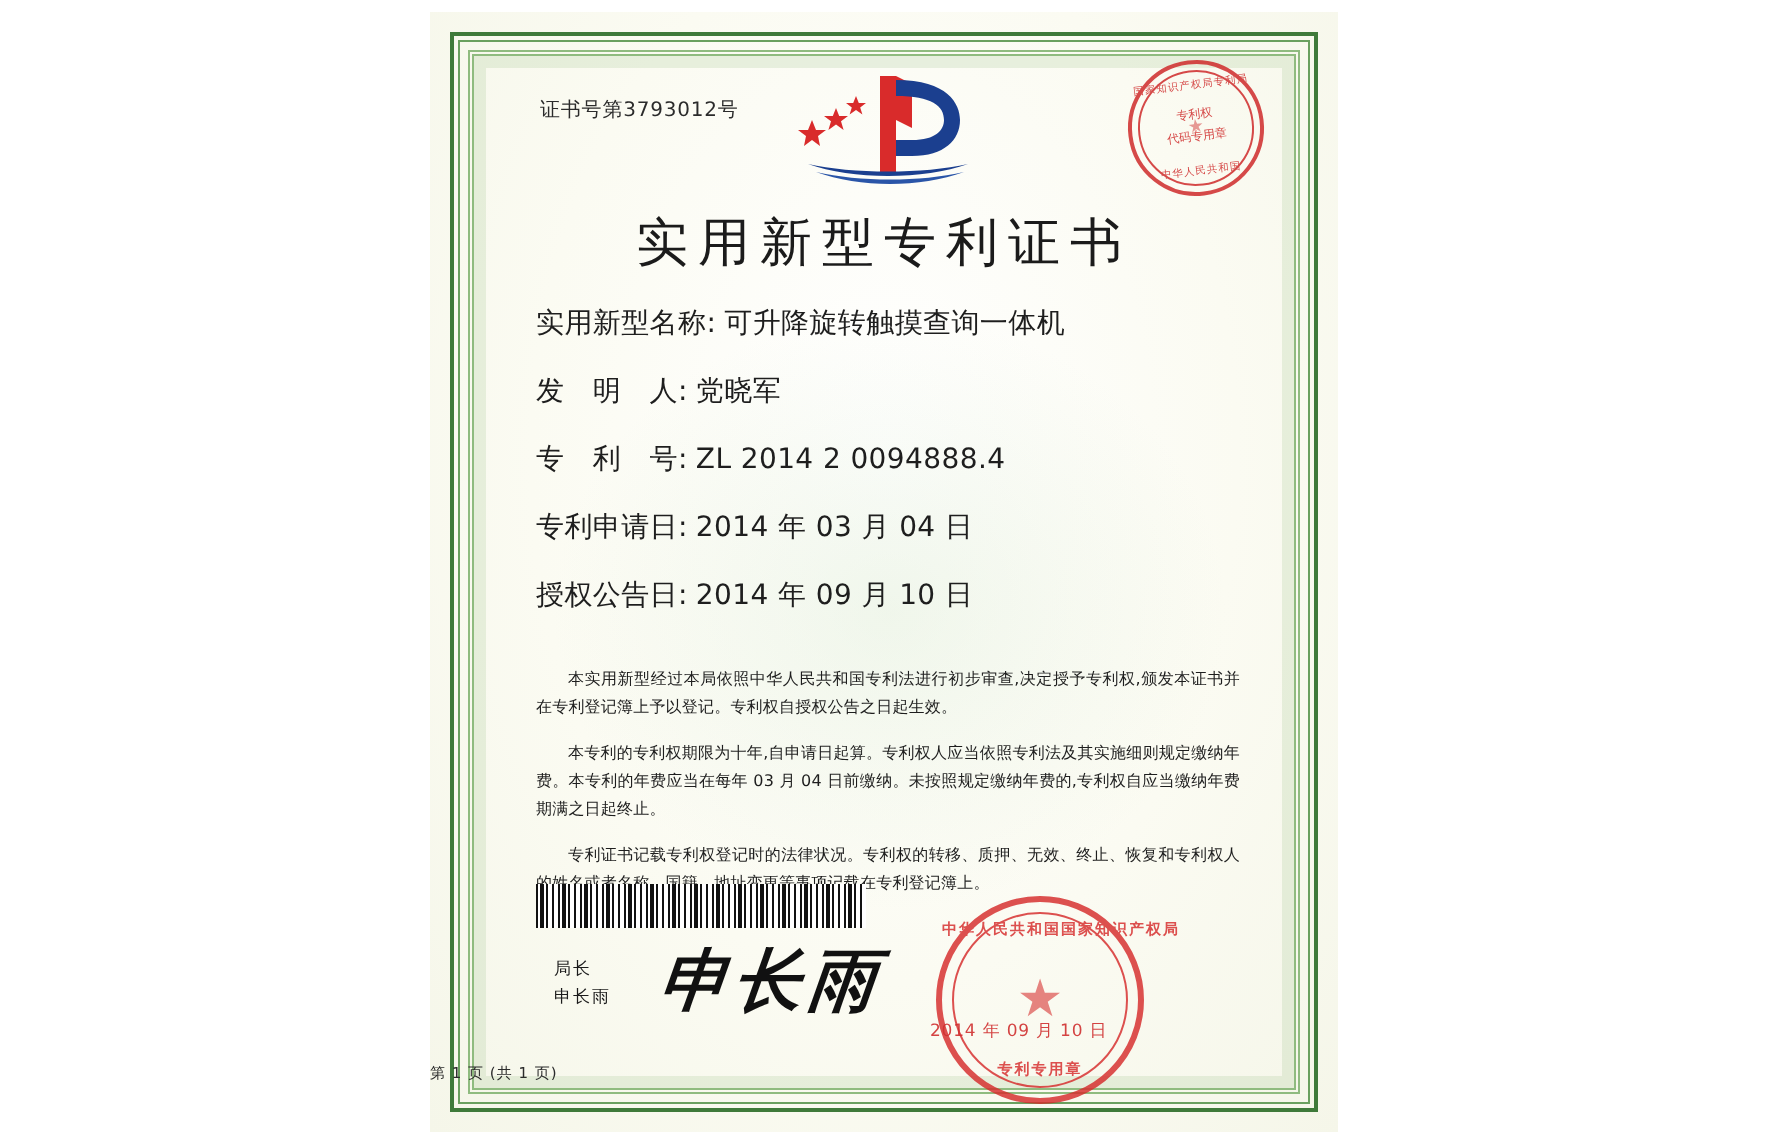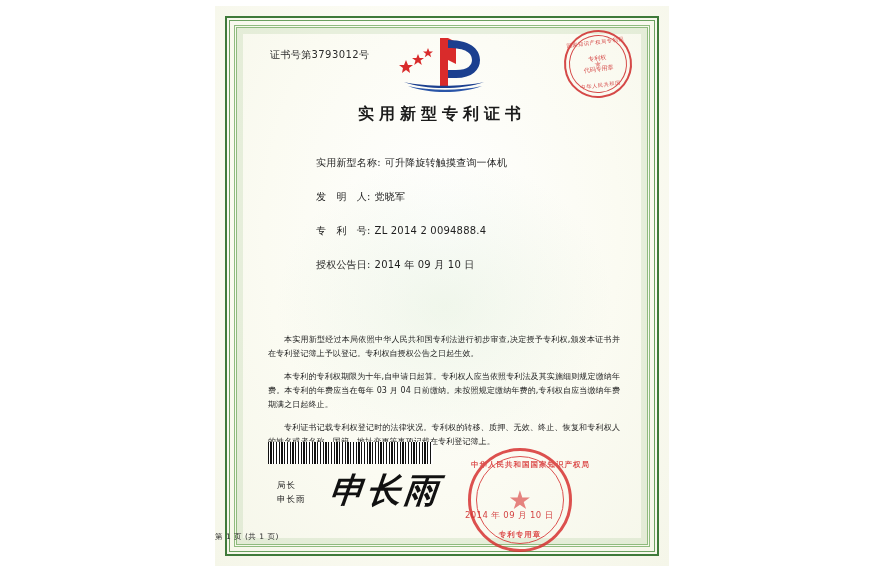--- a/index.html
+++ b/index.html
@@ -144,41 +144,40 @@
     height: 62px;
   }
 
   
   .cert-title {
     position: absolute;
     left: 0; right: 0;
     top: 98px;
     text-align: center;
     font-family: "DejaVu Serif", serif;
-    font-size: 16px;
-    font-weight: bold;
+    font-size: 26px;
+    font-weight: normal;
     letter-spacing: 5px;
     color: #1b1b1b;
   }
 
   
   .fields {
     position: absolute;
     left: 53px;
     top: 150px;
     width: 356px;
   }
   .field-row {
     display: flex;
     align-items: flex-start;
     margin-bottom: 21px;
-    font-size: 10px;
+    font-size: 14px;
     color: #1e1e1e;
     line-height: 13px;
-    margin-left: 48px;
   }
   .field-label {
     white-space: nowrap;
     letter-spacing: 0.2px;
   }
   .field-value {
     margin-left: 4px;
     white-space: nowrap;
     letter-spacing: 0.2px;
   }
@@ -356,20 +355,24 @@
       </div>
       <div class="field-row">
         <span class="field-label">发　明　人:</span>
         <span class="field-value">党晓军</span>
       </div>
       <div class="field-row">
         <span class="field-label">专　利　号:</span>
         <span class="field-value">ZL 2014 2 0094888.4</span>
       </div>
       <div class="field-row">
+        <span class="field-label">专利申请日:</span>
+        <span class="field-value">2014 年 03 月 04 日</span>
+      </div>
+      <div class="field-row">
         <span class="field-label">授权公告日:</span>
         <span class="field-value">2014 年 09 月 10 日</span>
       </div>
     </div>
 
     <div class="body-text">
       <p>本实用新型经过本局依照中华人民共和国专利法进行初步审查,决定授予专利权,颁发本证书并在专利登记簿上予以登记。专利权自授权公告之日起生效。</p>
       <p>本专利的专利权期限为十年,自申请日起算。专利权人应当依照专利法及其实施细则规定缴纳年费。本专利的年费应当在每年 03 月 04 日前缴纳。未按照规定缴纳年费的,专利权自应当缴纳年费期满之日起终止。</p>
       <p>专利证书记载专利权登记时的法律状况。专利权的转移、质押、无效、终止、恢复和专利权人的姓名或者名称、国籍、地址变更等事项记载在专利登记簿上。</p>
     </div>

